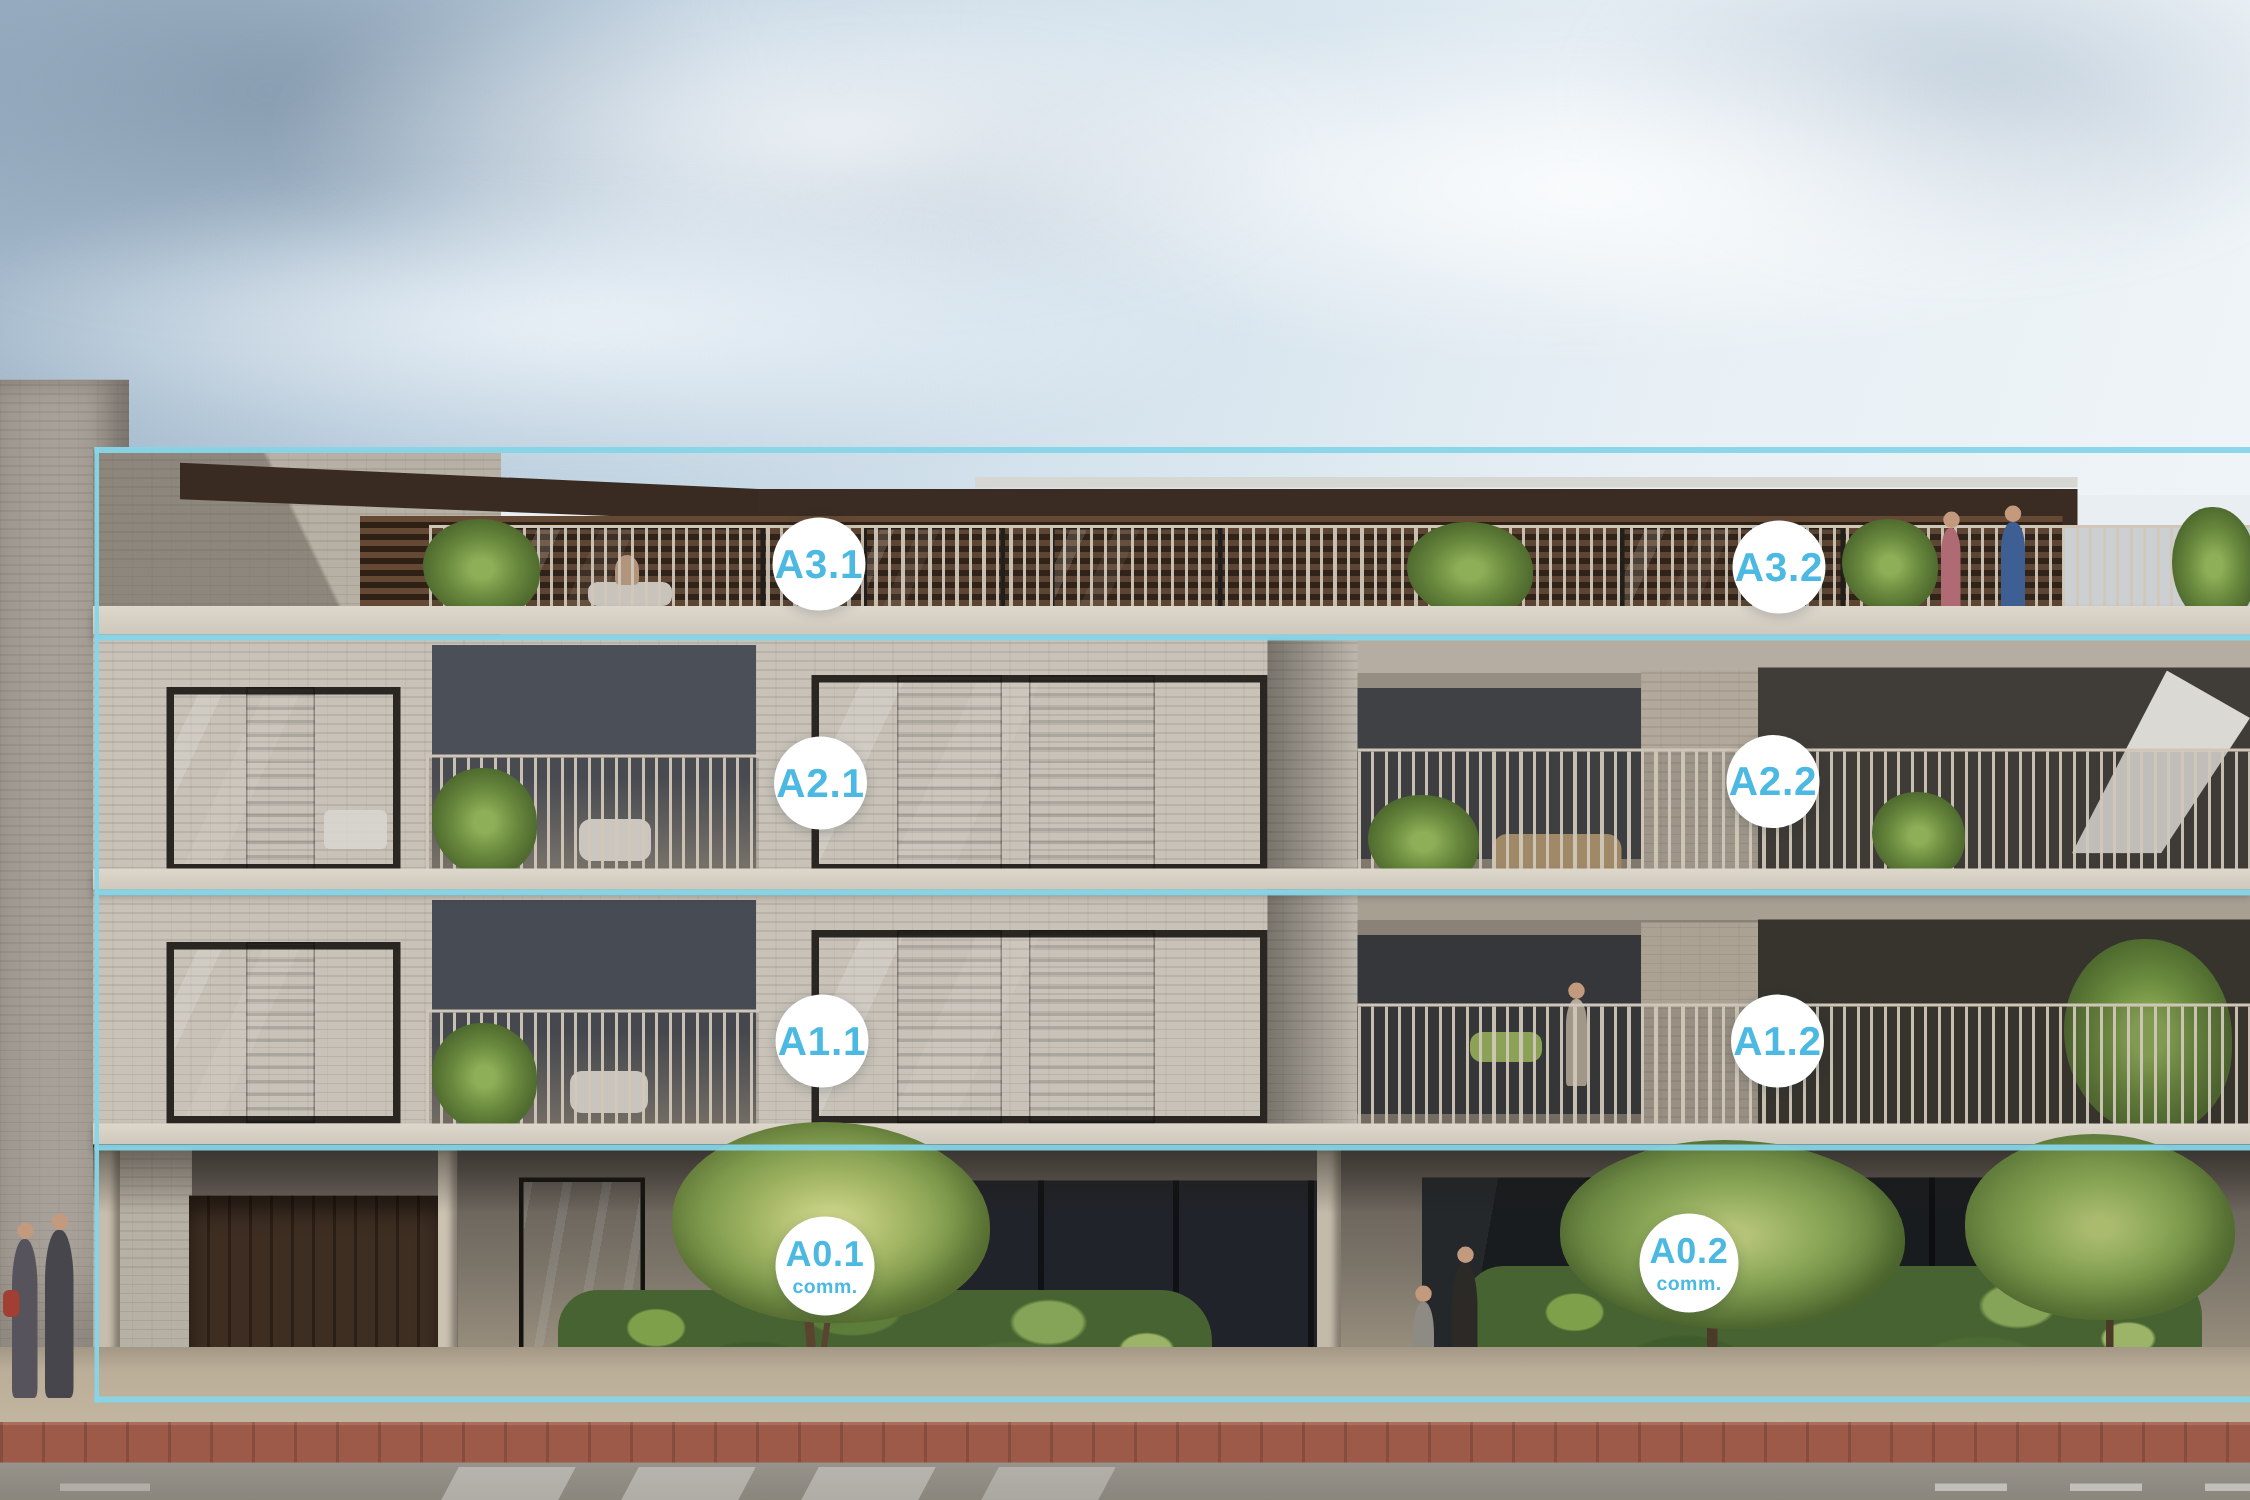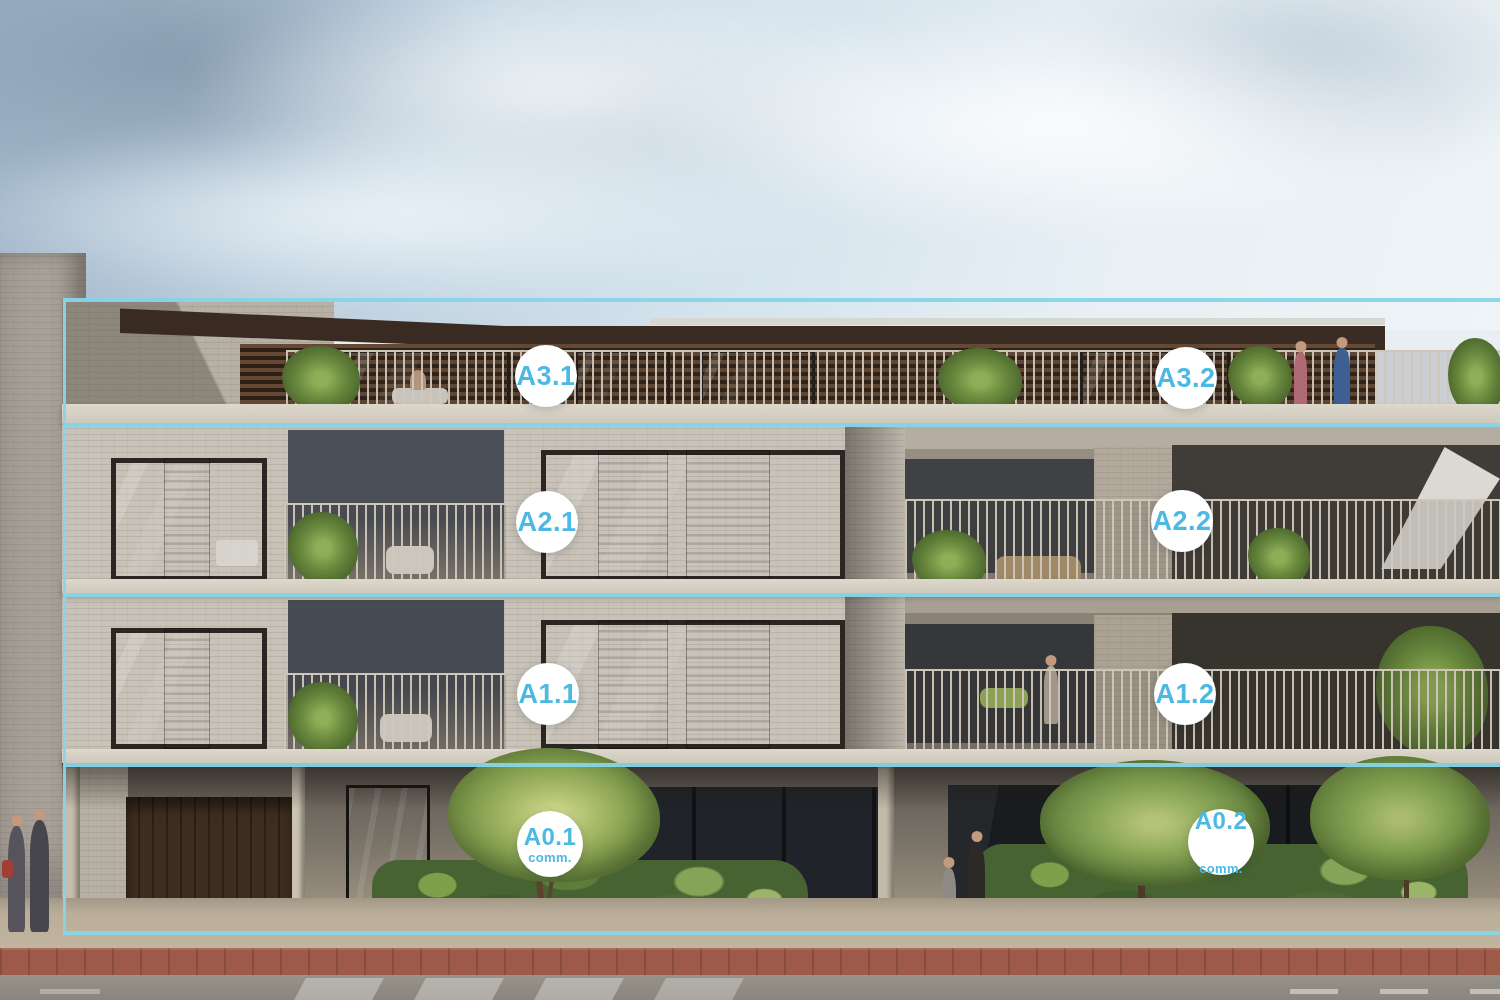--- a/index.html
+++ b/index.html
@@ -196,19 +196,19 @@
 
     </div>
       <div class="unit-badge" style="left: 1185px; top: 694px; width: 62px; height: 62px;">
       <span class="unit-label">A1.2</span>
 
     </div>
       <div class="unit-badge has-sub" style="left: 550px; top: 844px; width: 66px; height: 66px;">
       <span class="unit-label">A0.1</span>
       <span class="unit-sub">comm.</span>
     </div>
-      <div class="unit-badge has-sub" style="left: 1221px; top: 842px; width: 66px; height: 66px; justify-content: space-between;">
+      <div class="unit-badge has-sub" style="left: 1126px; top: 842px; width: 66px; height: 66px;">
       <span class="unit-label">A0.2</span>
       <span class="unit-sub">comm.</span>
     </div>
     </div>
 
 </div>
 
 </body></html>

